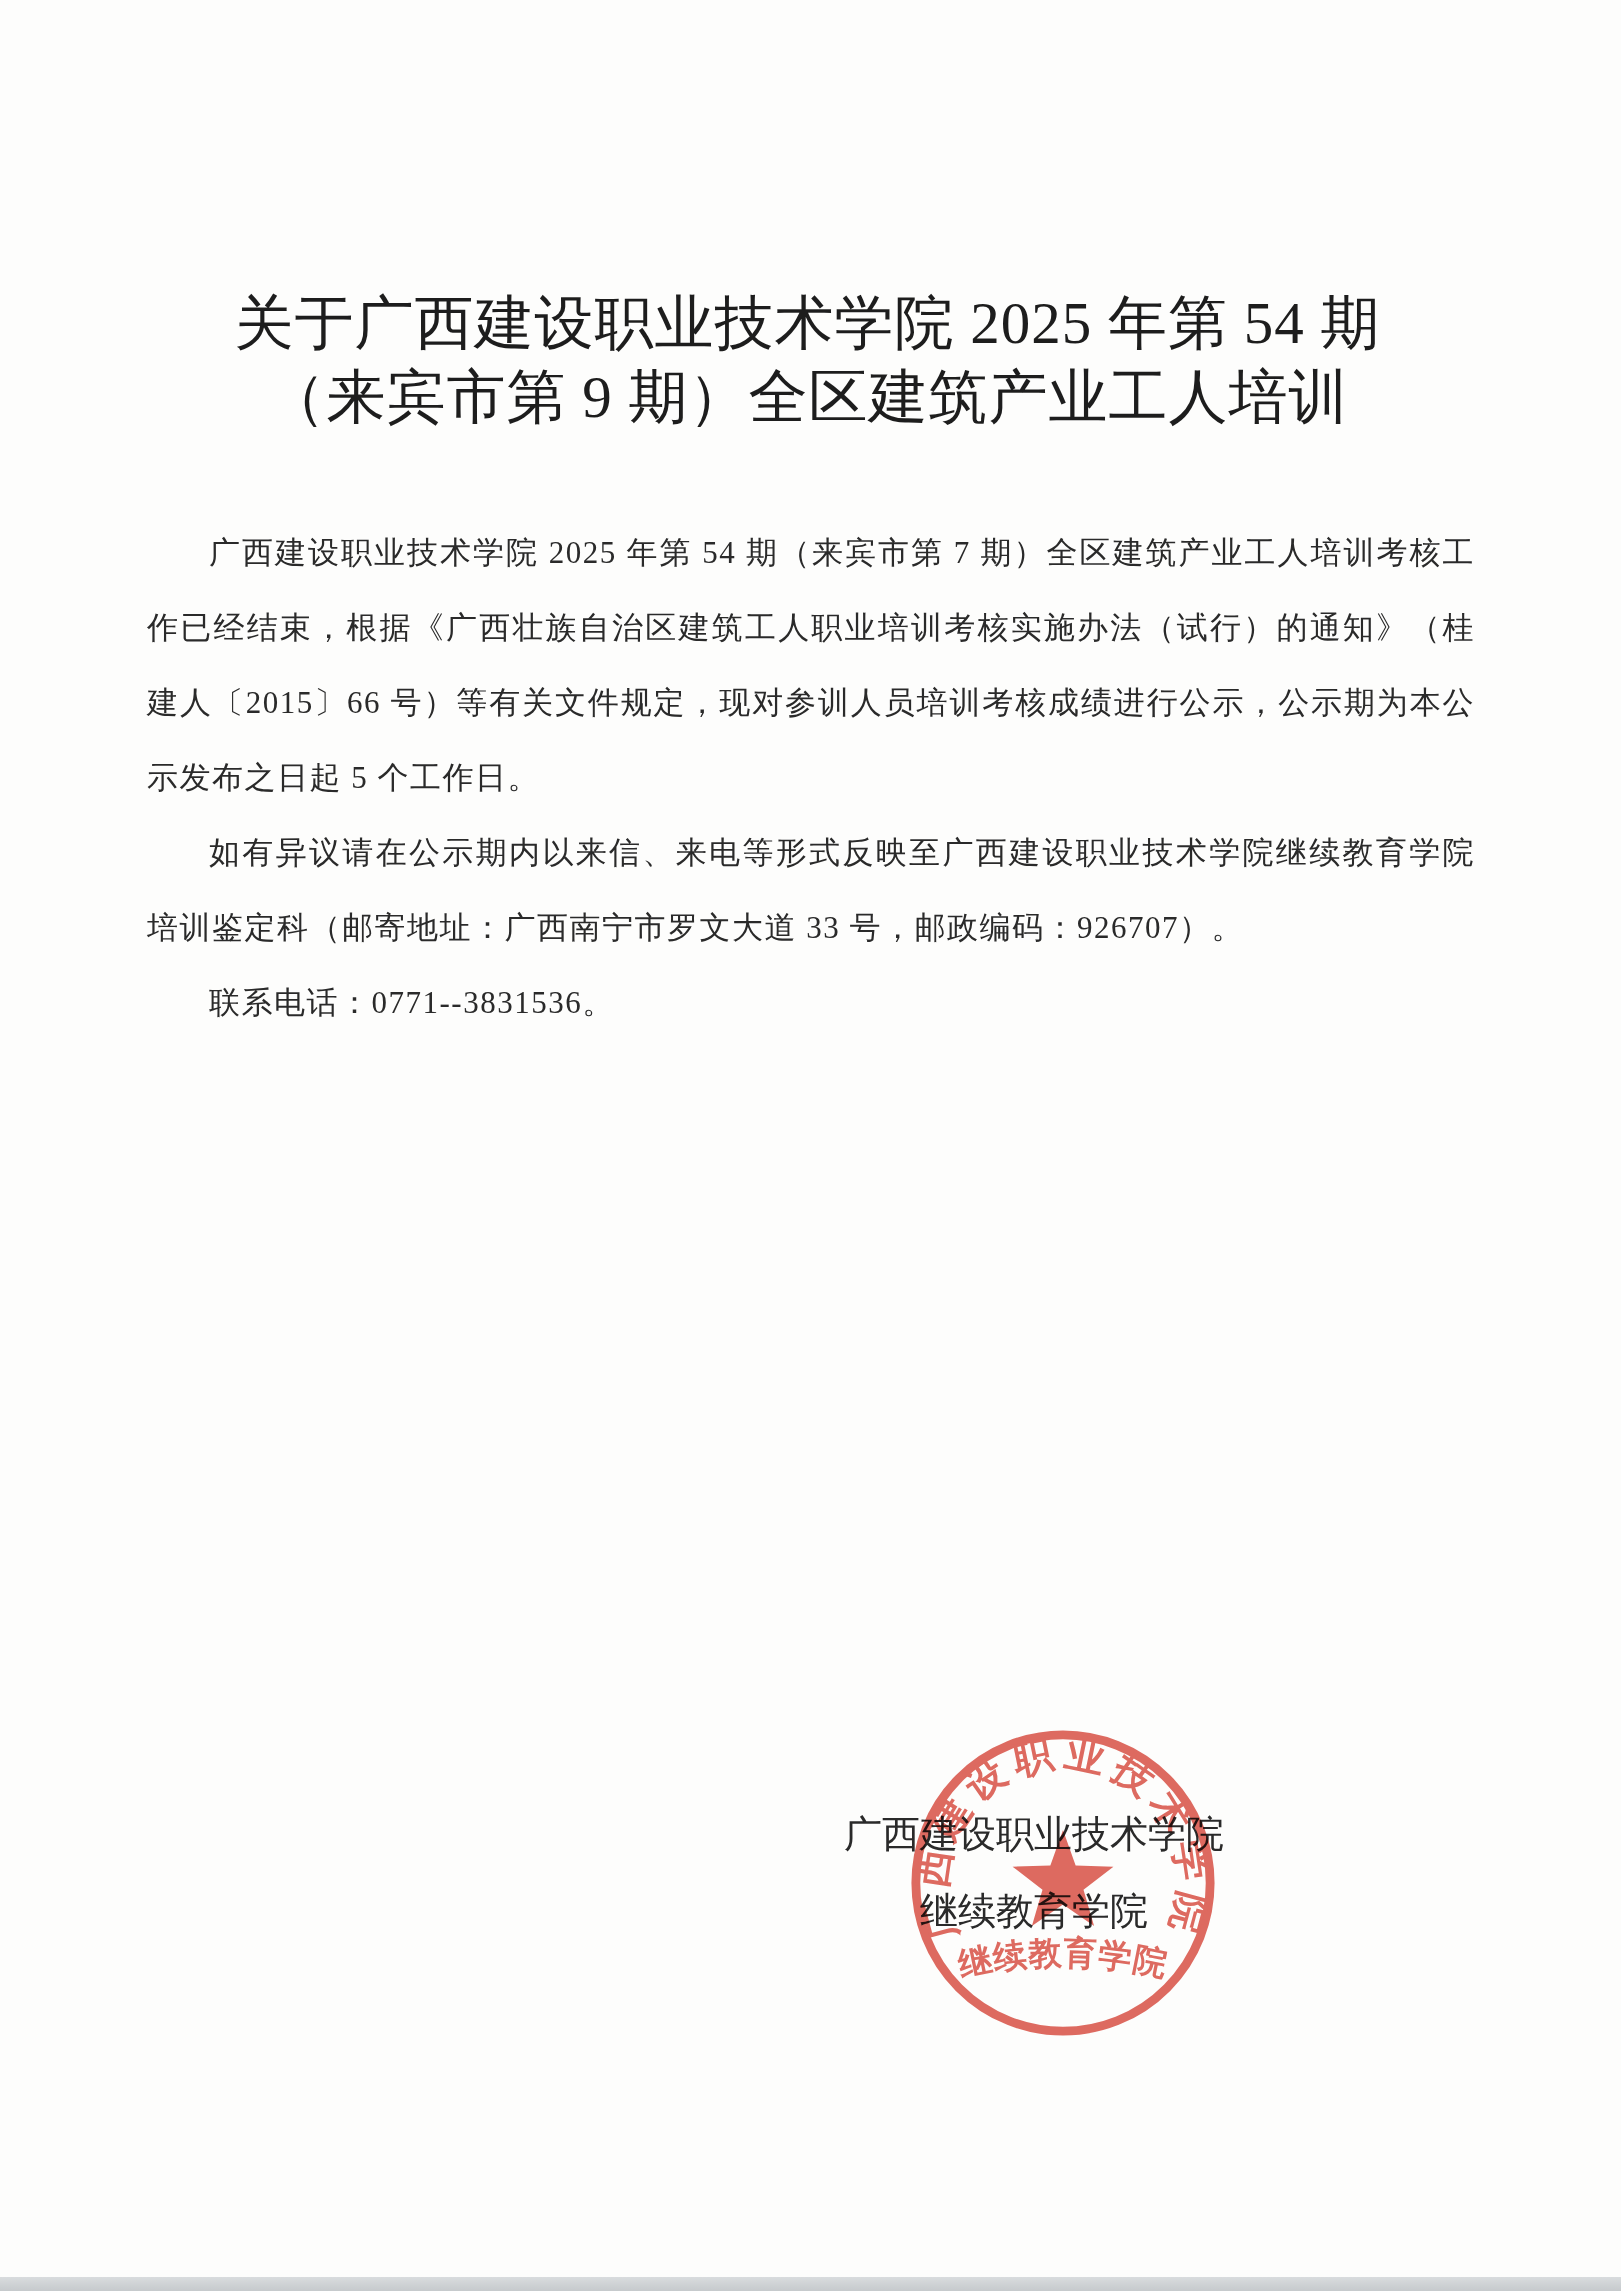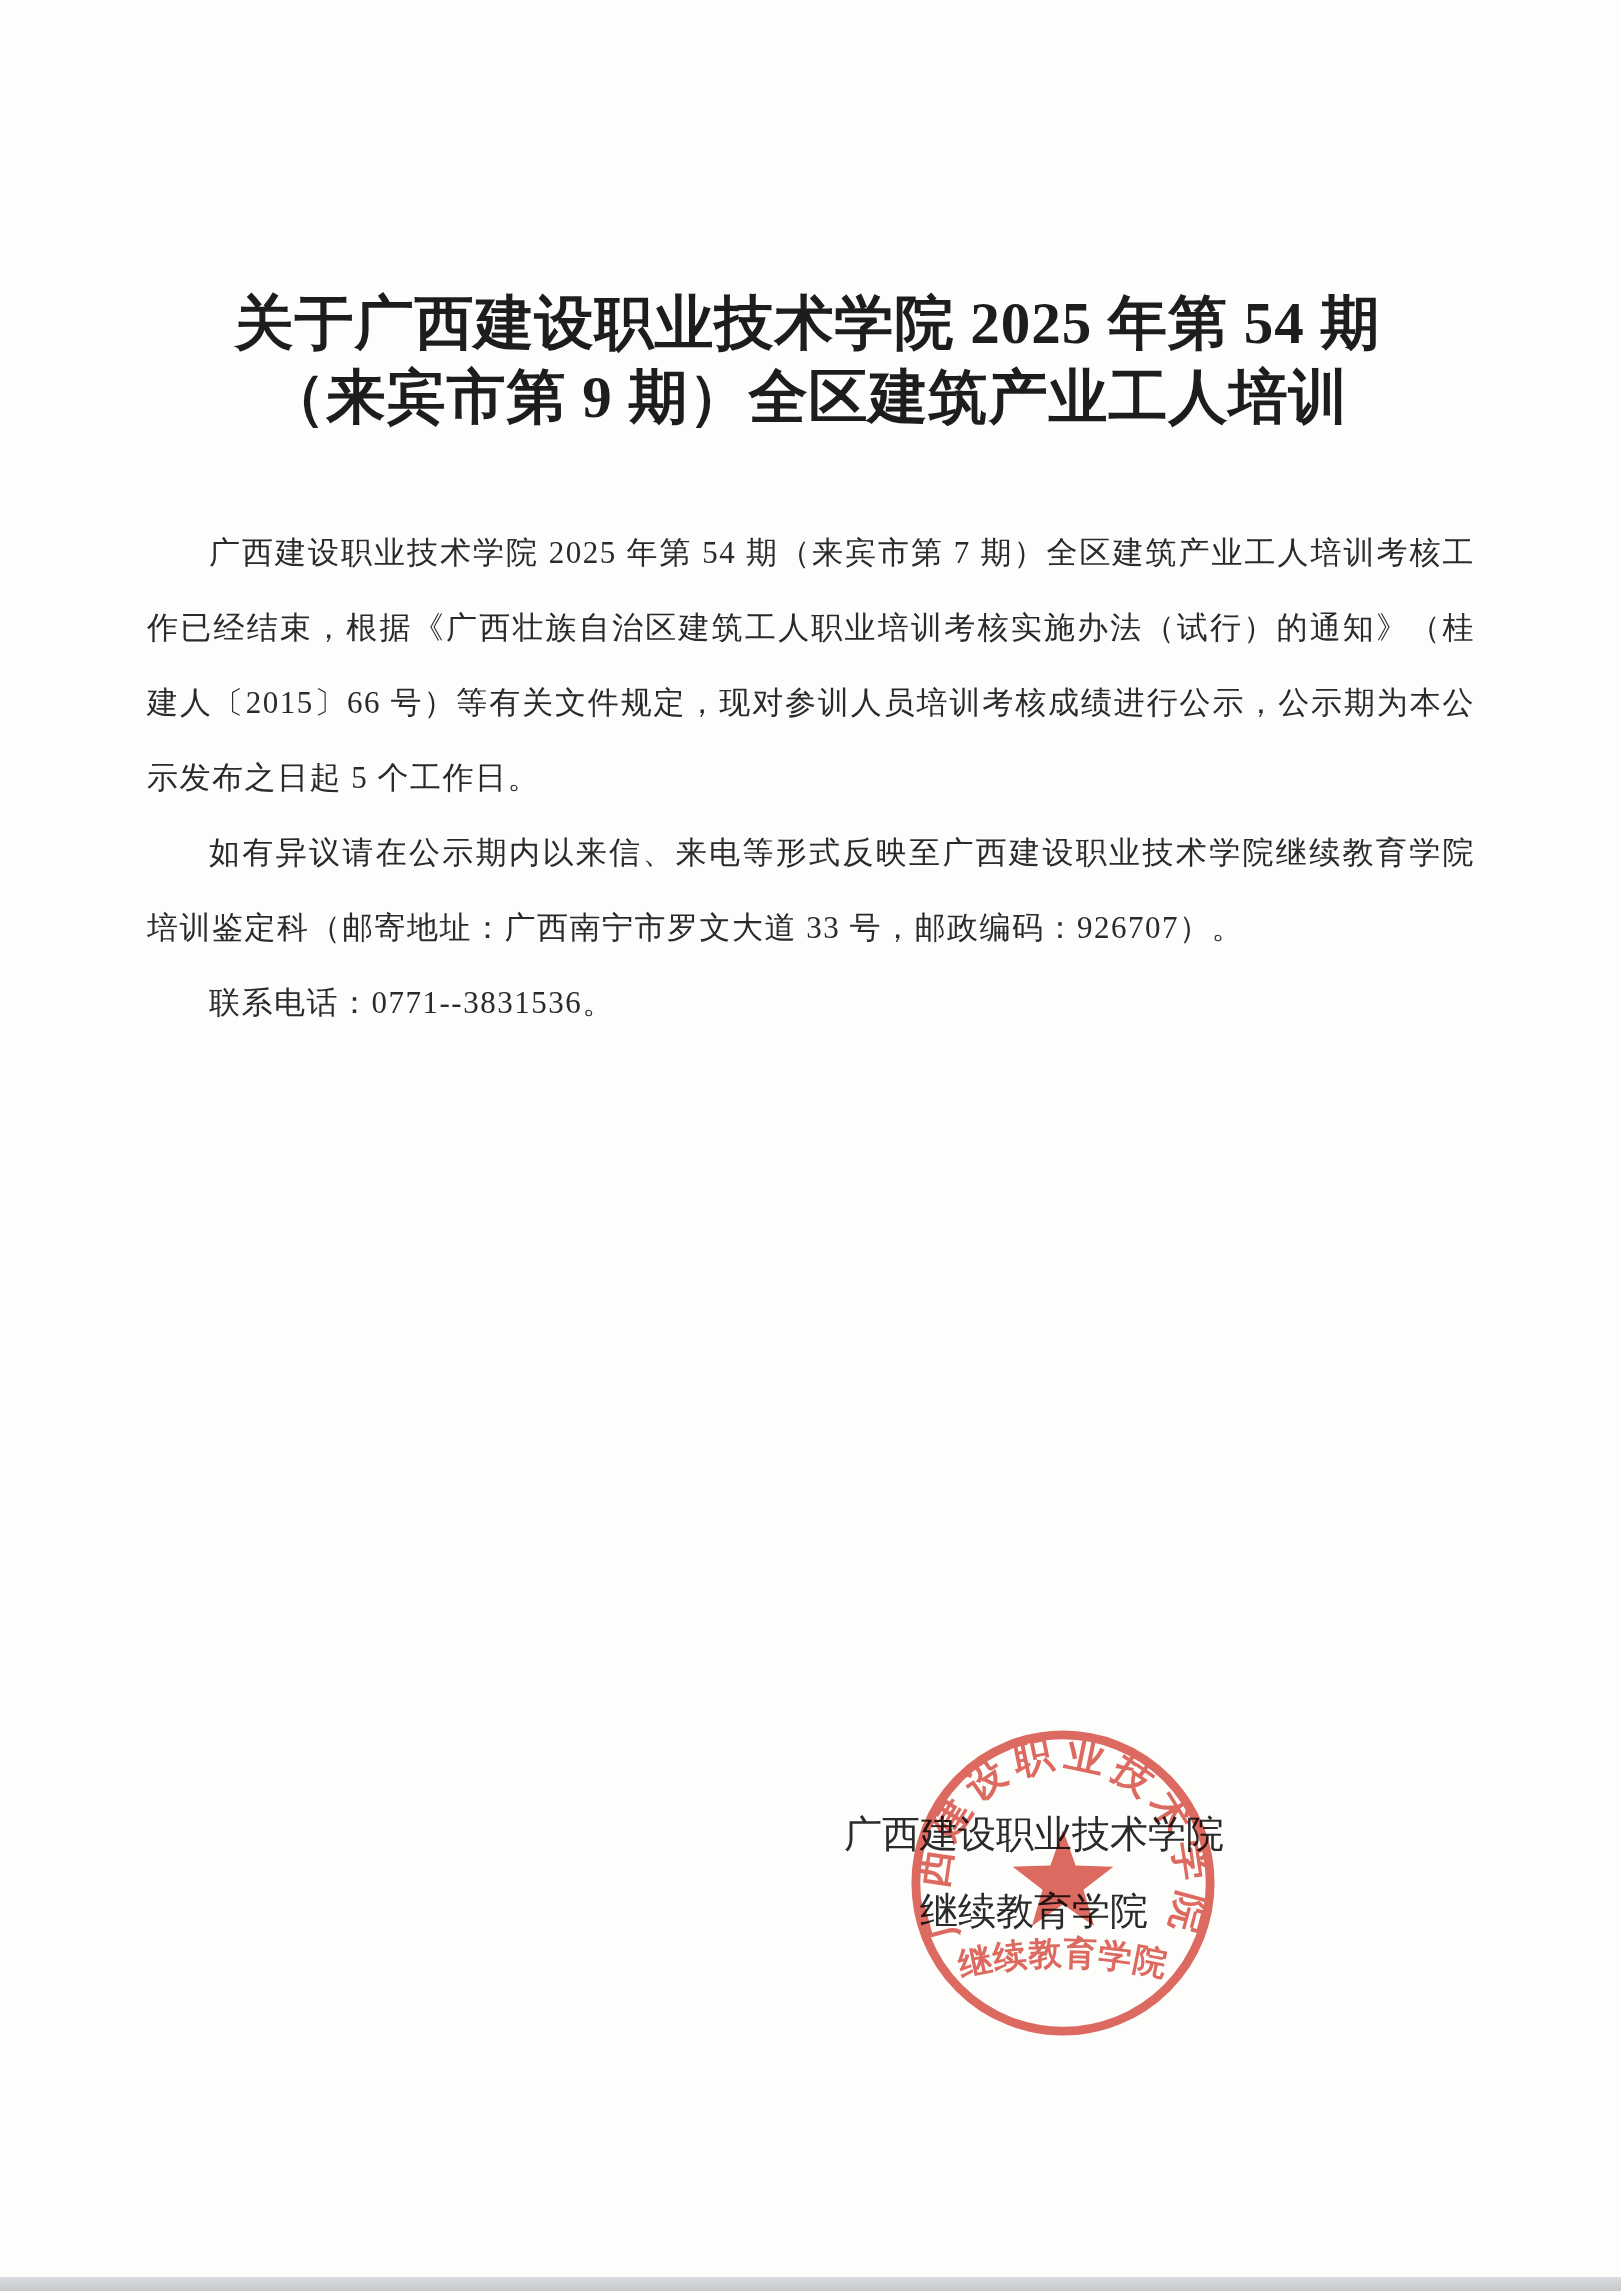--- a/index.html
+++ b/index.html
@@ -14,21 +14,21 @@
     background: #fdfdfc;
     overflow: hidden;
     color: #242424;
   }
   .doc-title {
     margin: 0;
     padding: 286px 118px 0 112px;
     text-align: center;
     font-size: 59px;
     line-height: 74px;
-    font-weight: bold;
+    font-weight: normal;
     letter-spacing: 1px;
     color: #1d1d1d;
   }
   .doc-body {
     margin: 81px 146px 0 147px; 
     font-size: 31px;
     line-height: 75px;
     letter-spacing: 1.5px;
     text-align: justify;
     text-justify: inter-ideograph;

